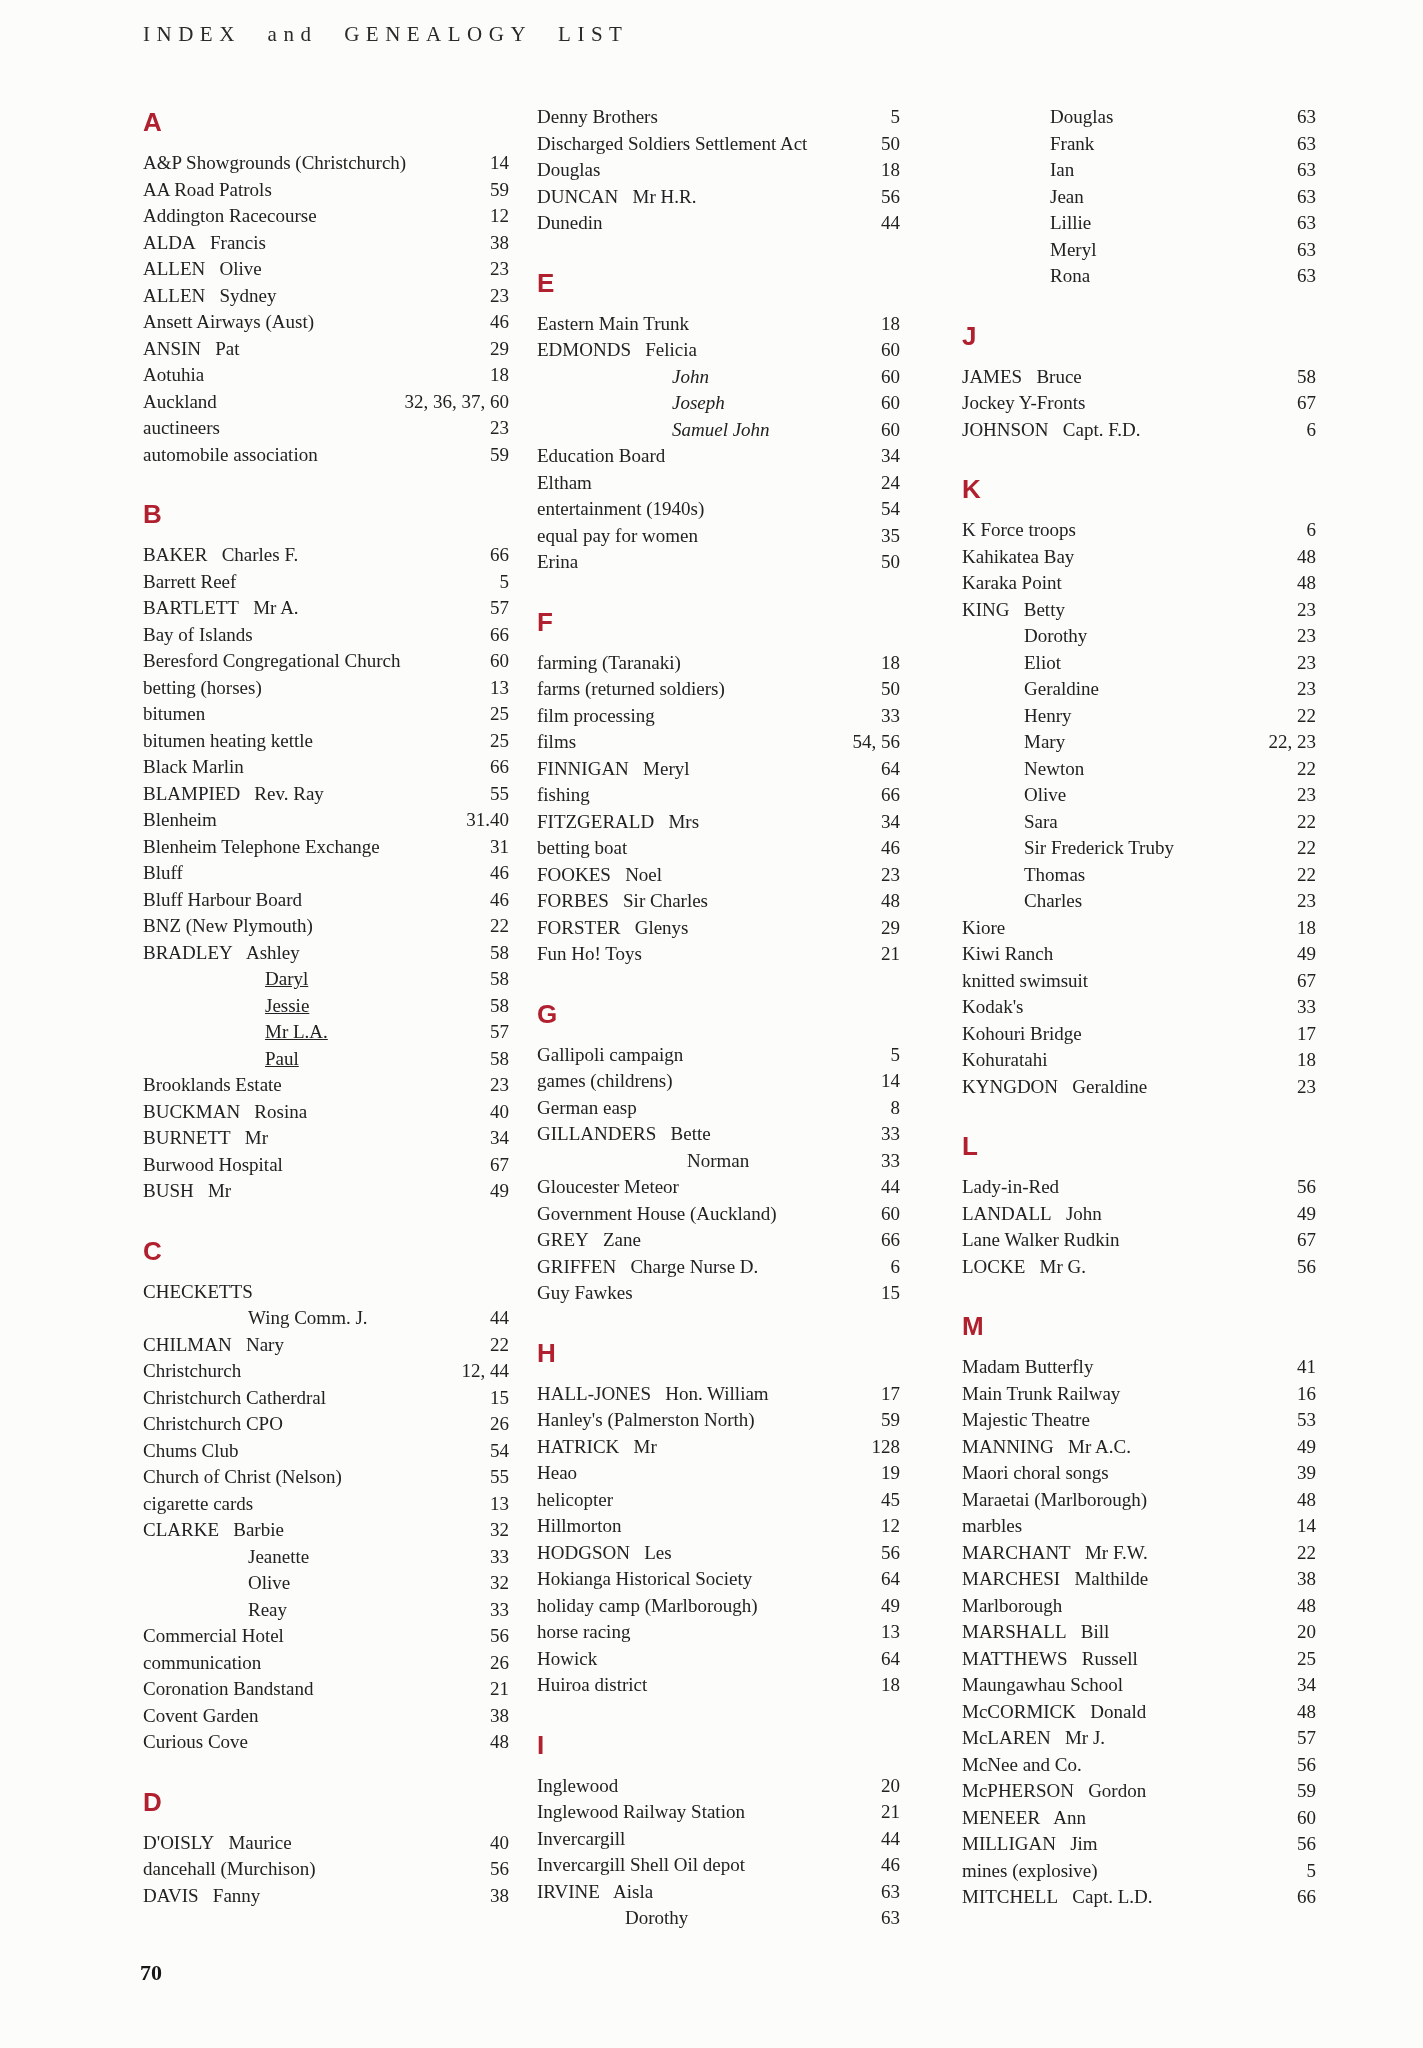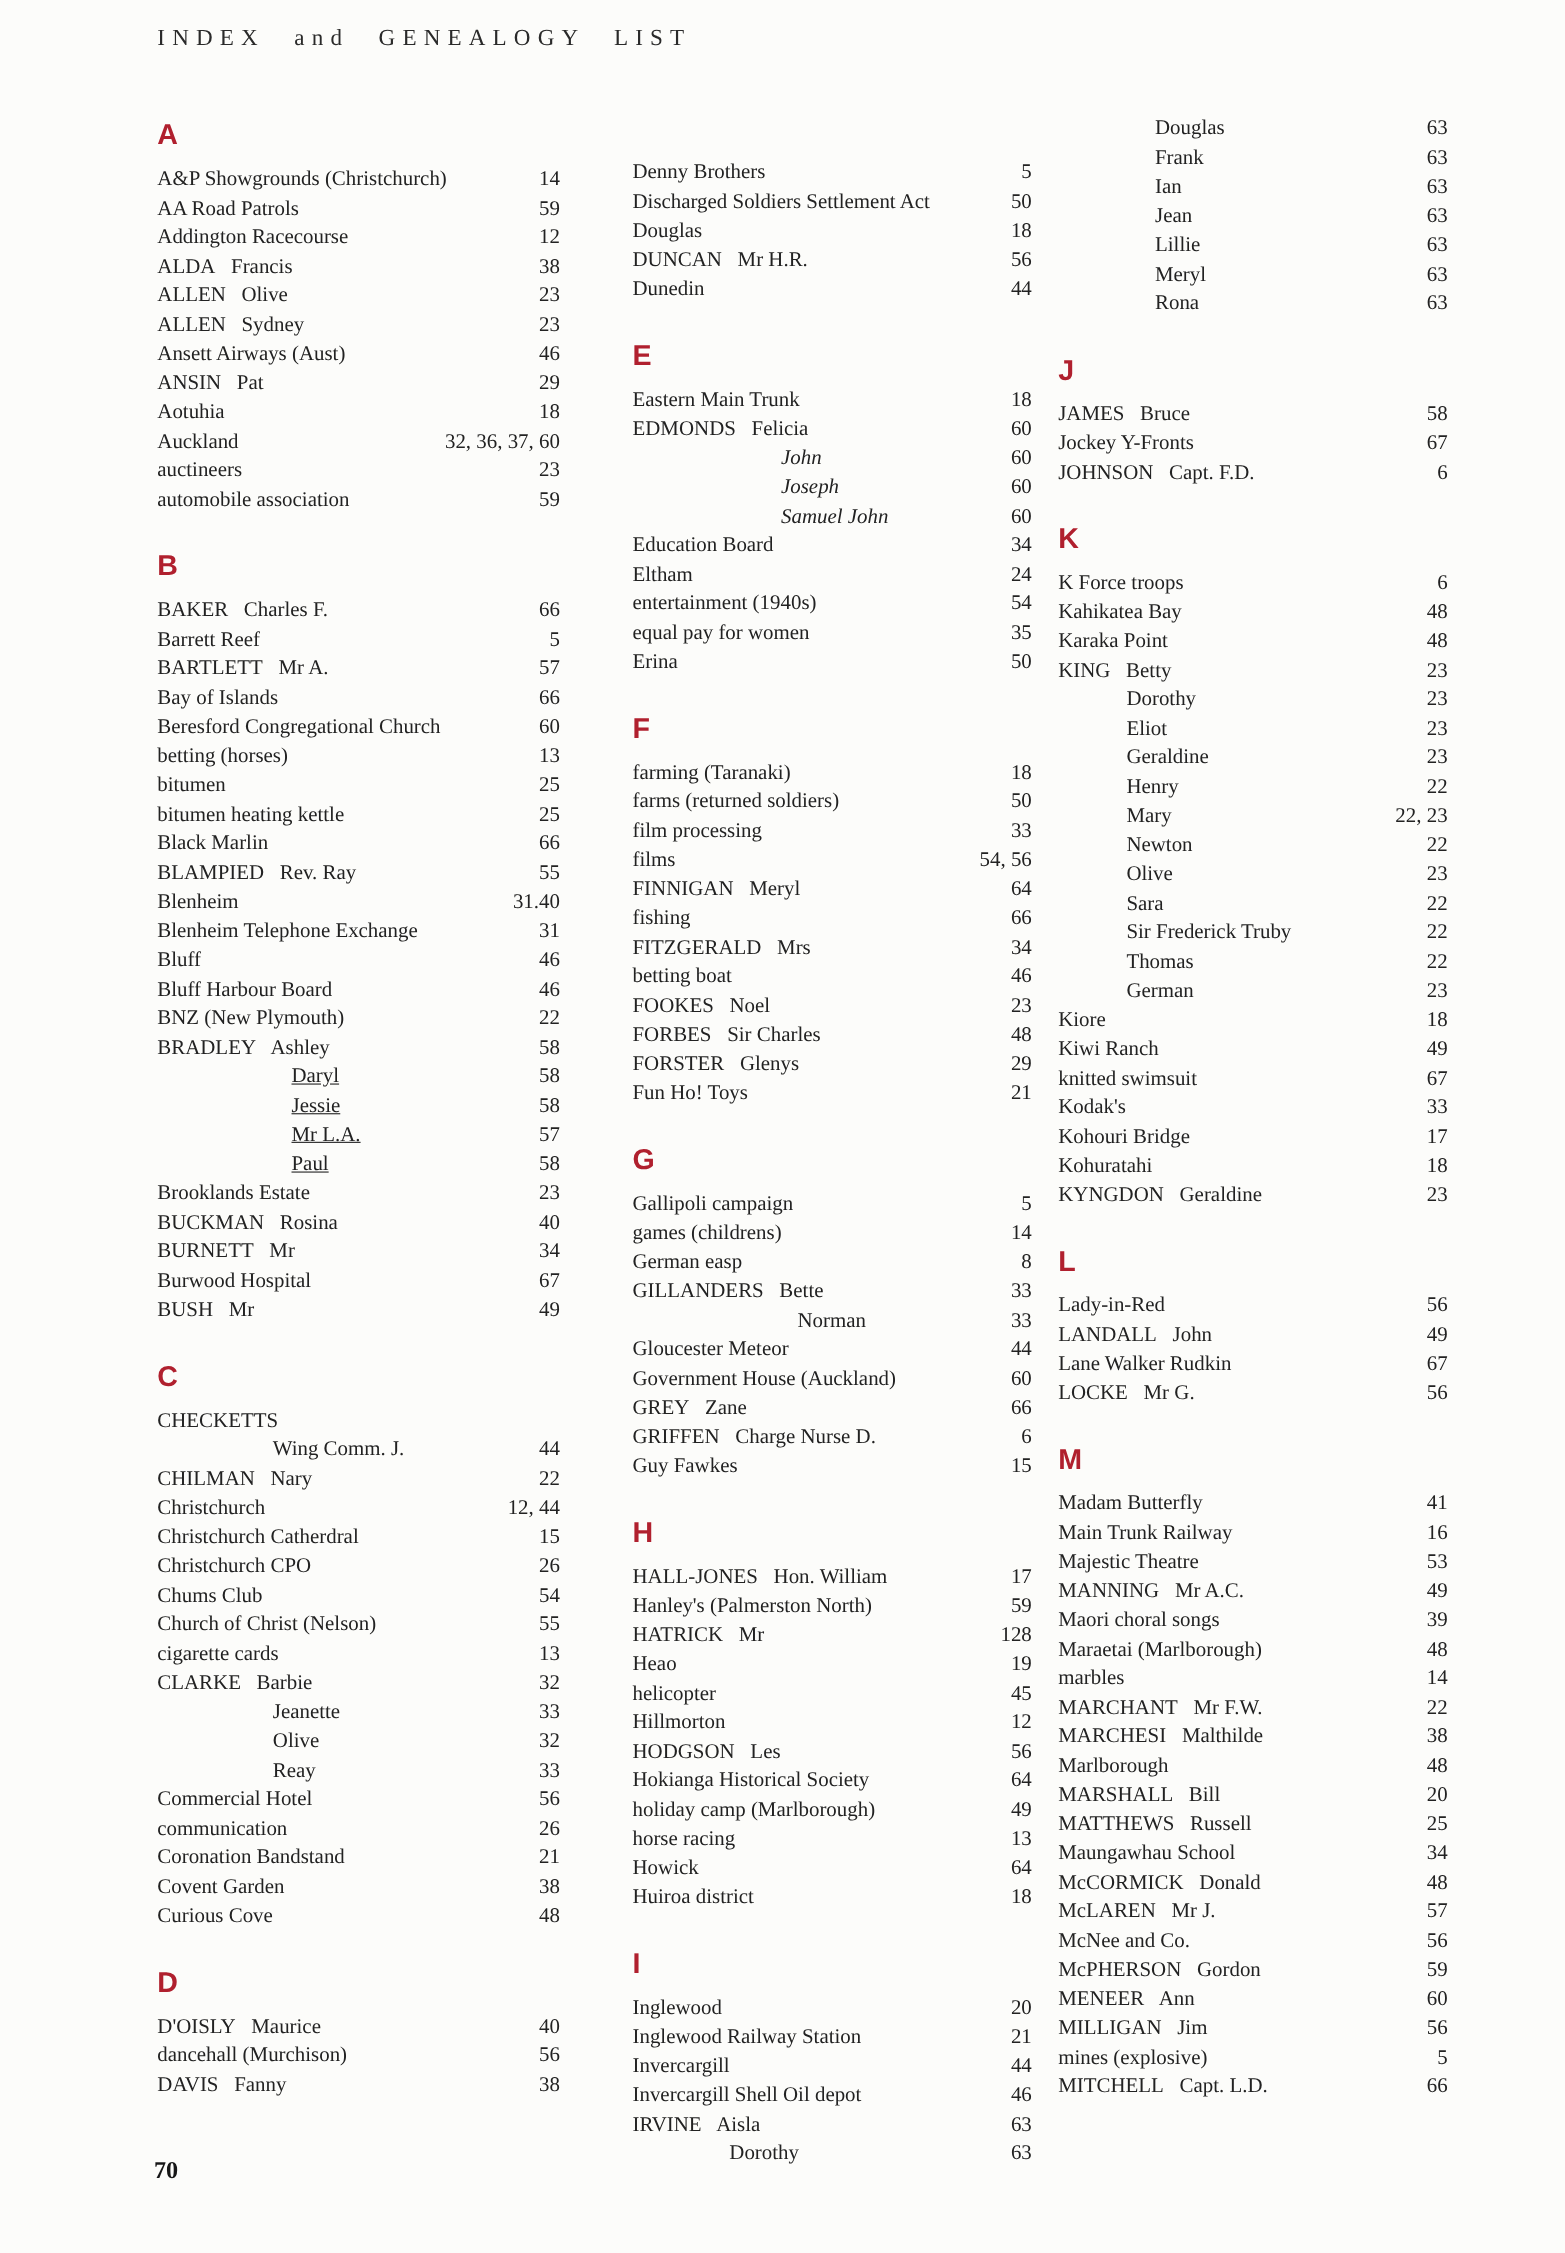--- a/index.html
+++ b/index.html
@@ -10,21 +10,21 @@
     background:var(--paper);
     font-family:"Liberation Serif", serif; color:var(--ink);
   }
   .page-header {
     position:absolute; left:143px; top:22px;
     font-size:21px; letter-spacing:6.5px; word-spacing:15px;
     color:#2a2a2a; white-space:nowrap;
   }
   .col { position:absolute; top:104px; }
   .col-1 { left:143px; width:366px; }
-  .col-2 { left:575px; width:363px;margin-top:40px; }
+  .col-2 { left:537px; width:363px; }
   .col-3 { left:962px; width:354px; }
   .letter {
     color:var(--accent);
     font-family:"Liberation Sans", sans-serif;
     font-weight:700; font-size:26px; line-height:32px;
     margin:30px 0 12px 0;
   }
   .col > .letter:first-child { margin-top:2px; }
   .entry {
     display:flex; justify-content:space-between; align-items:baseline;
@@ -632,21 +632,21 @@
       </div>
       <div class="entry ind1">
         <span class="term">Sir Frederick Truby</span>
         <span class="pg">22</span>
       </div>
       <div class="entry ind1">
         <span class="term">Thomas</span>
         <span class="pg">22</span>
       </div>
       <div class="entry ind1">
-        <span class="term">German</span>
+        <span class="term">Charles</span>
         <span class="pg">23</span>
       </div>
       <div class="entry">
         <span class="term">Kiore</span>
         <span class="pg">18</span>
       </div>
       <div class="entry">
         <span class="term">Kiwi Ranch</span>
         <span class="pg">49</span>
       </div>

